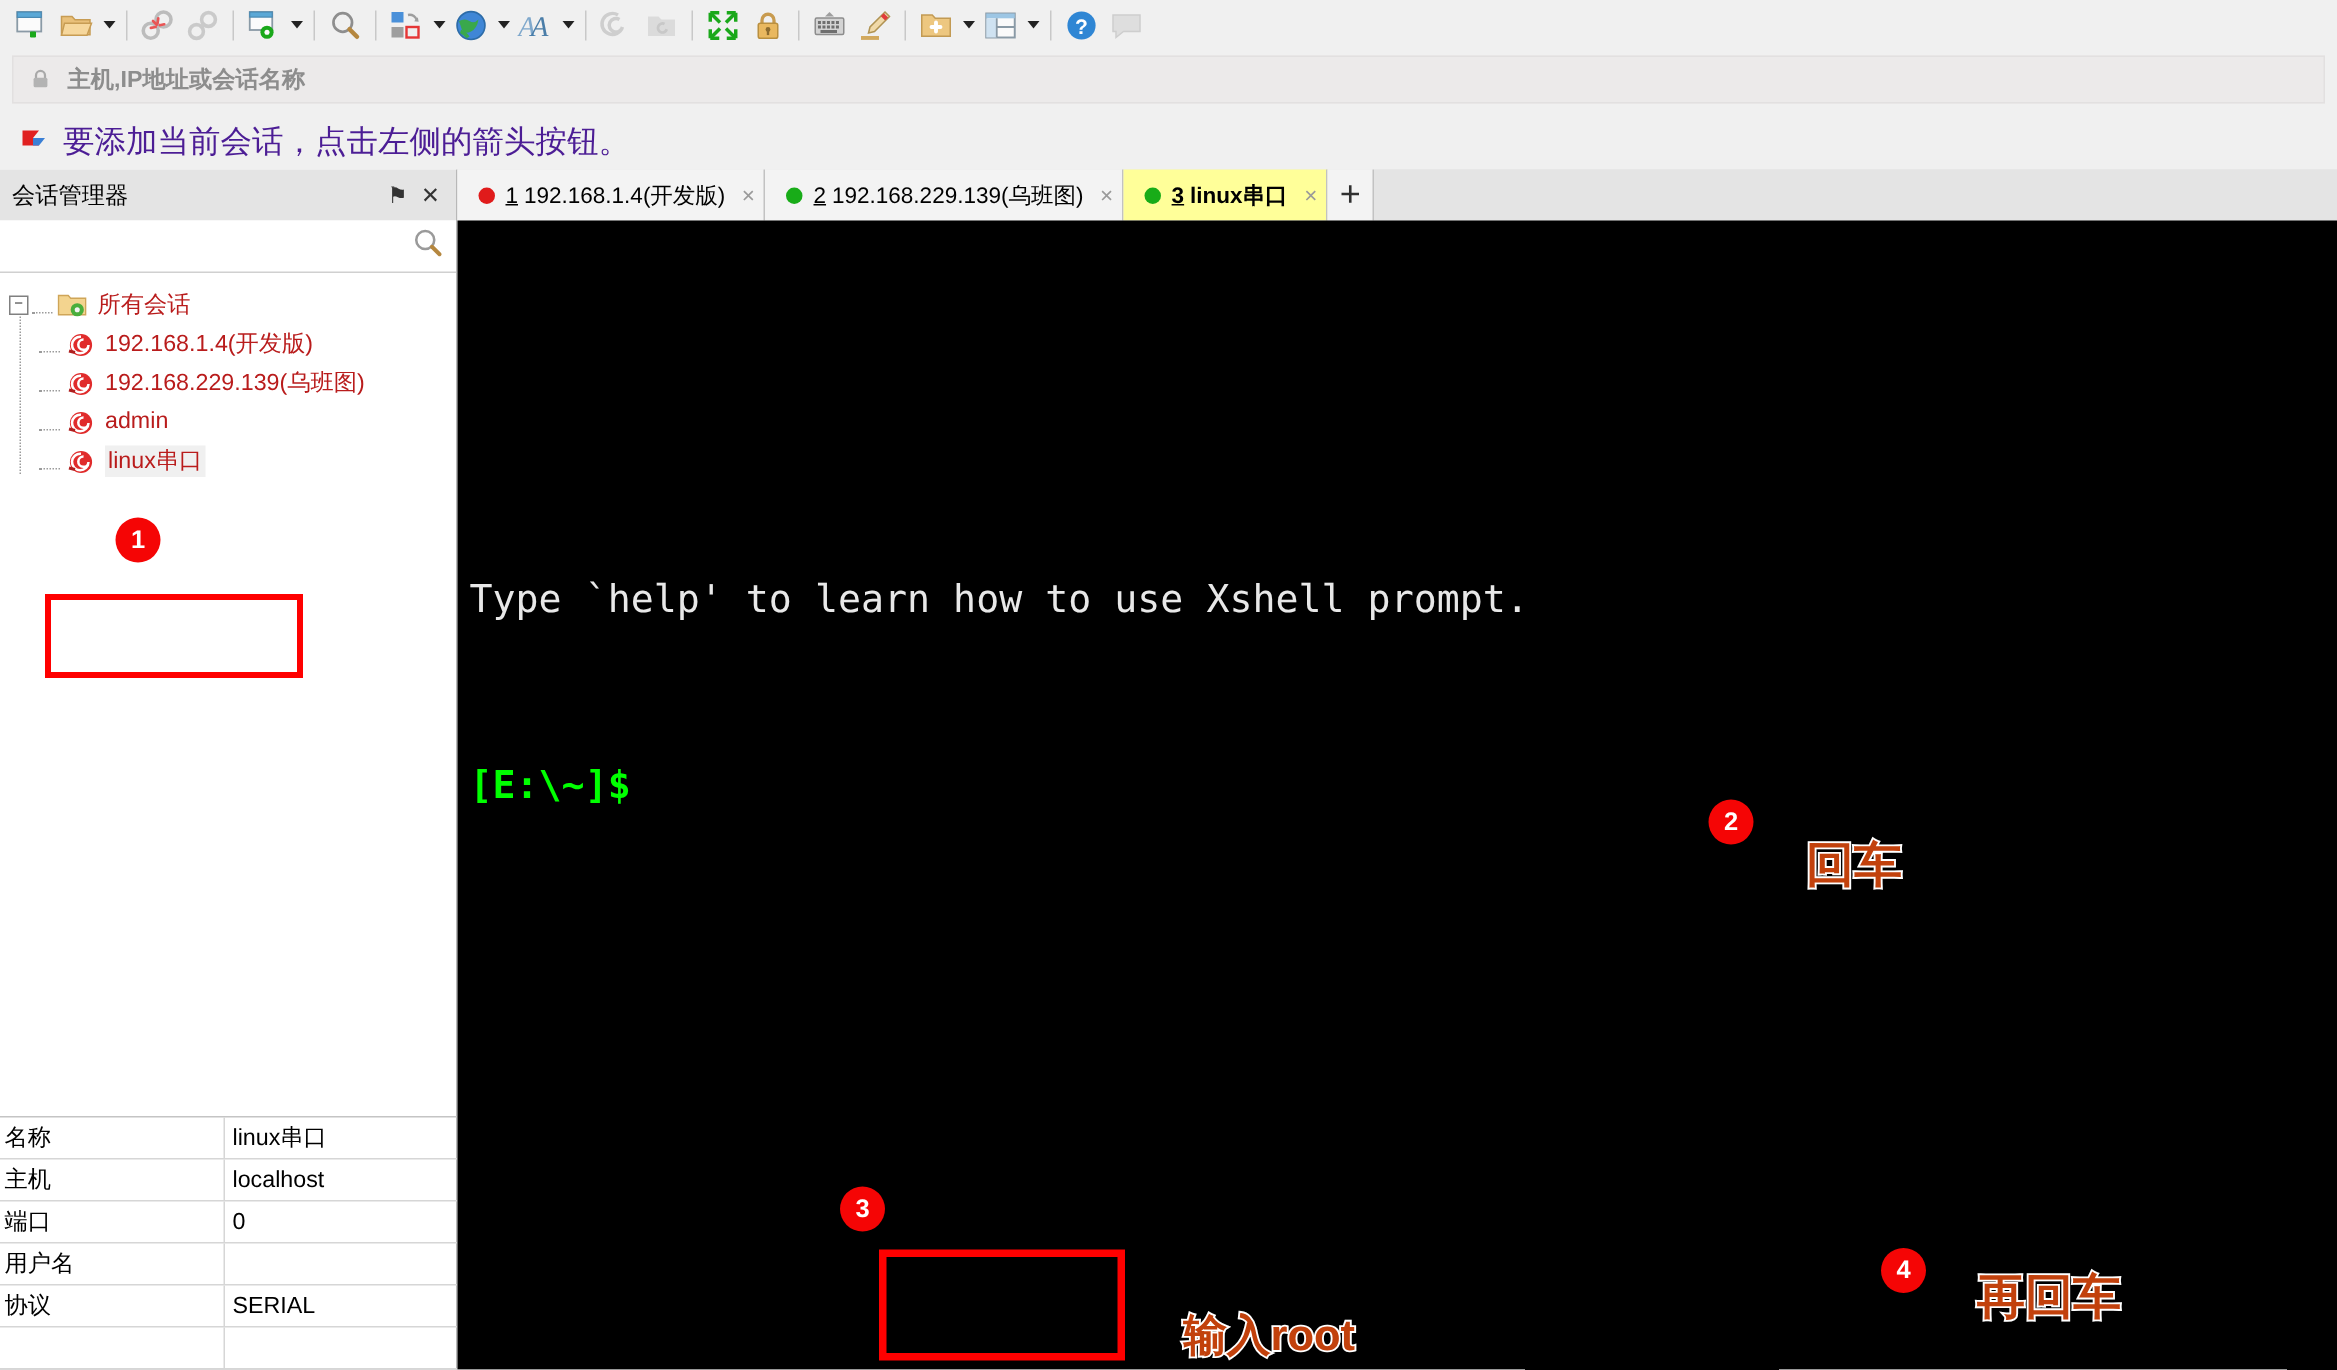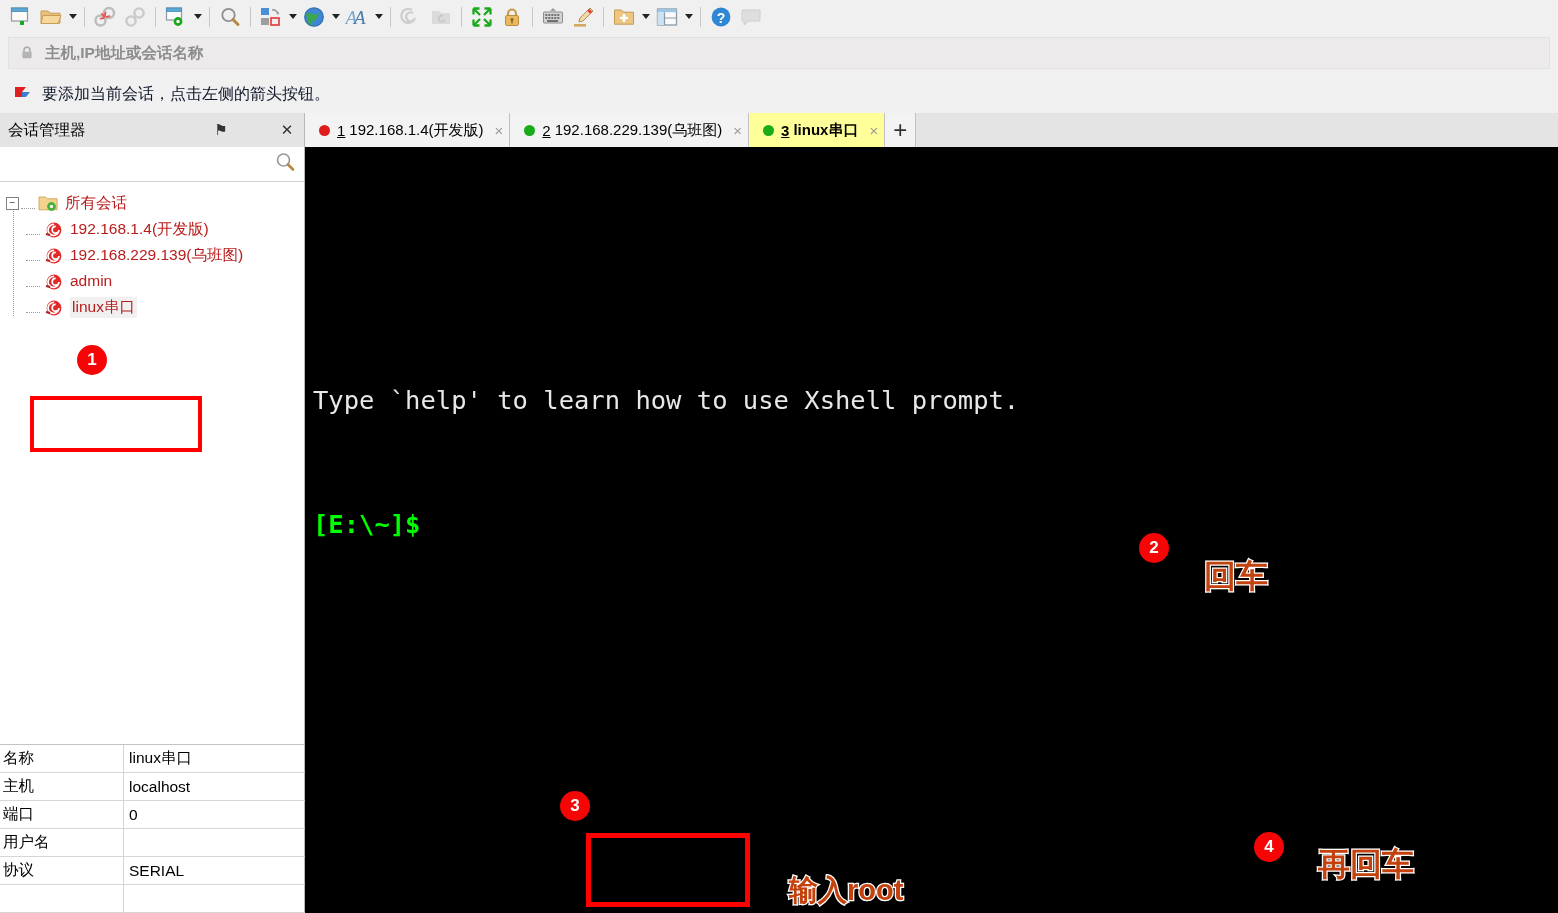--- a/index.html
+++ b/index.html
@@ -72,37 +72,36 @@
   
   .hintbar {
     position: absolute; left: 0; top: 75px;
     width: 1558px; height: 38px;
     background: #f0f0f0;
     display: flex; align-items: center;
     padding-left: 12px;
   }
   .hint-flag { margin-right: 10px; display:flex; }
   .hint-text {
-    font-size: 16px;
-    color: #0f172a;
+    font-size: 21px;
+    color: #4c1d95;
   }
 
   
   .sidebar {
     position: absolute; left: 0; top: 113px;
     width: 305px; height: 800px;
     background: #ffffff;
     border-right: 1px solid #b8b8b8;
   }
   .sm-header {
     height: 34px;
     background: #e4e4e4;
     display: flex; align-items: center;
     padding: 0 6px 0 8px;
-    gap: 44px;
   }
   .sm-title {
     font-size: 15.5px; color: #000;
     flex: 1;
   }
   .sm-pin, .sm-close {
     width: 22px; height: 22px;
     display:flex; align-items:center; justify-content:center;
     font-size: 15px; color: #333;
   }
@@ -170,21 +169,21 @@
     position: absolute; left: 0; bottom: 0;
     width: 305px;
     border-top: 1px solid #c4c4c4;
     font-size: 15.5px;
   }
   .prop-row {
     display: flex; height: 28px;
     border-bottom: 1px solid #d6d6d6;
   }
   .prop-key {
-    width: 124px;
+    width: 150px;
     border-right: 1px solid #d6d6d6;
     padding-left: 3px;
     display: flex; align-items: center;
     color: #000;
   }
   .prop-val {
     flex: 1;
     padding-left: 5px;
     display: flex; align-items: center;
     color: #000;

